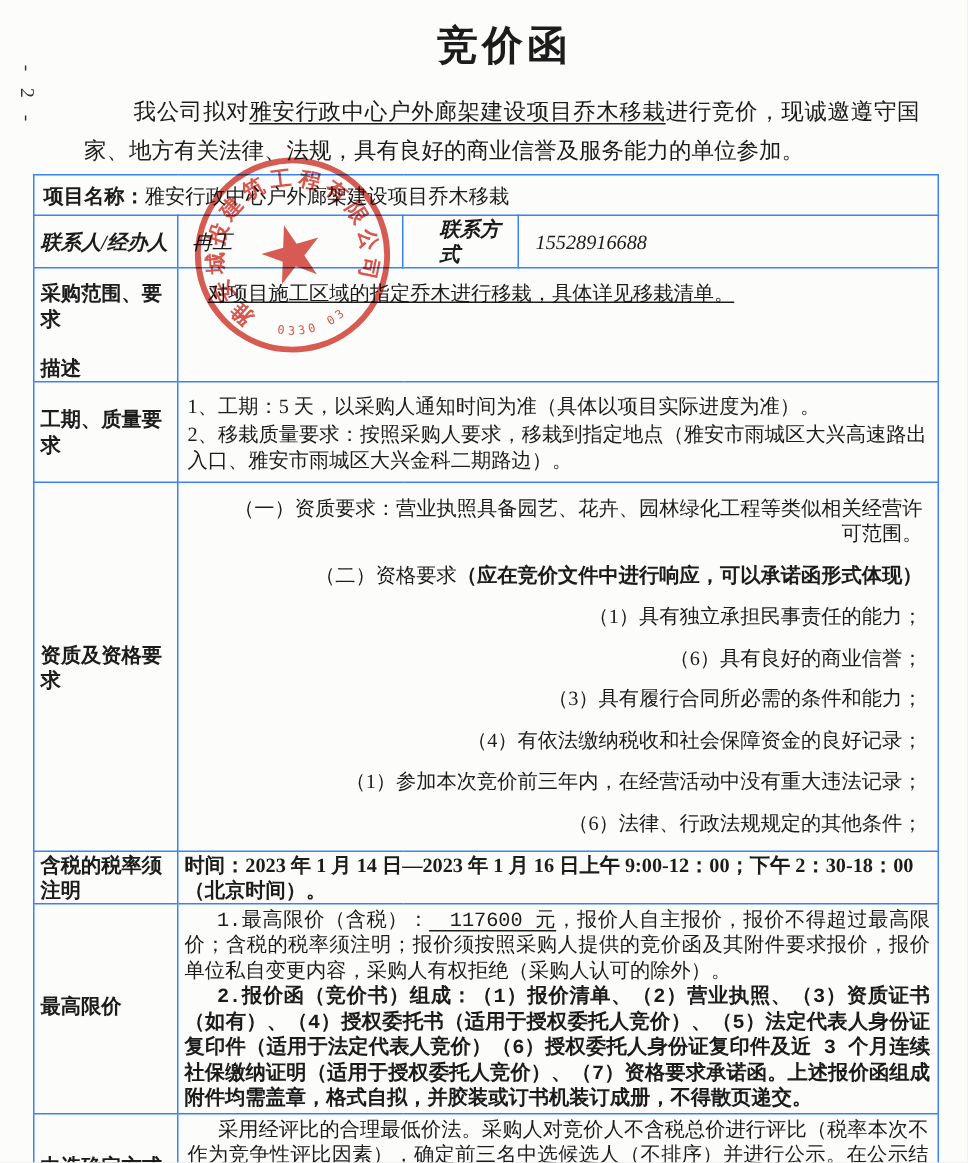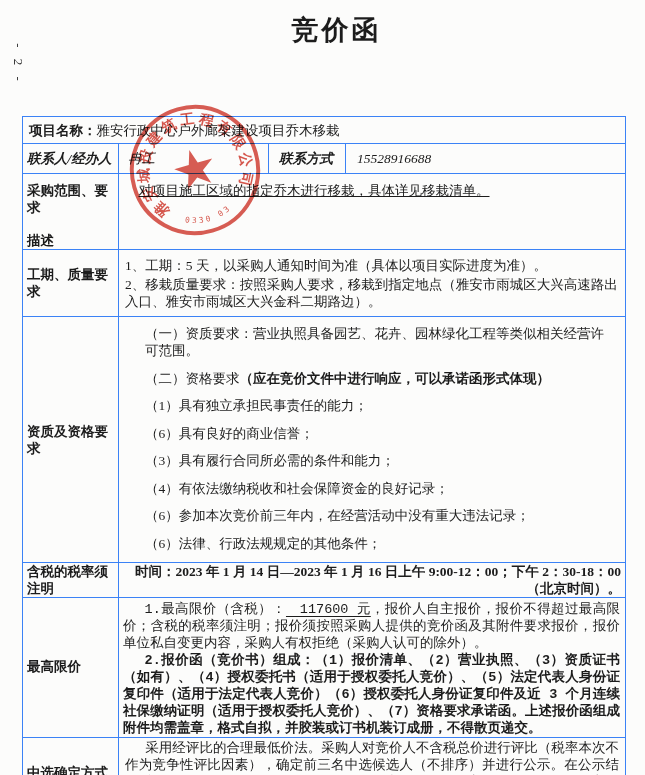--- a/index.html
+++ b/index.html
@@ -63,24 +63,24 @@
   .r1 td { height: 27px; }
   .r2 td { height: 25px; }
   .r3 td, .r3 th { height: 30px; font-style: italic; }
   .r4 th, .r4 td { height: 57px; vertical-align: top; }
   .r4 th .lbl-line { display: block; line-height: 17px; }
   .r4 th .lbl-line:first-child { margin-top: 8px; margin-bottom: 16px; }
   .r4 td p { margin-top: 8px; text-indent: 1em; text-decoration: underline; }
   .r5 td, .r5 th { height: 67px; }
   .r5 td p { margin: 2px 0; }
   .r6 td, .r6 th { height: 216px; }
-  .r6 td { vertical-align: top; padding: 8px 10px 0 26px; }
+  .r6 td { vertical-align: top; padding: 8px 10px 0 26px; text-align: right; }
   .r6 td p { margin-bottom: 10.5px; }
   .r7 td, .r7 th { height: 24px; }
-  .r7 td { font-weight: bold; padding: 0 4px; text-align: right; }
+  .r7 td { font-weight: bold; padding: 0 4px; }
   .r8 td, .r8 th { height: 135px; font-family: Liberation Mono, monospace; }
   .r8 td { vertical-align: top; padding: 3px 5px 0 4px; text-align: justify; }
   .r8 td p { text-indent: 1.6em; }
   .r8 td p.bold { font-weight: bold; }
   .r9 td, .r9 th { height: 51px; }
   .r9 td { vertical-align: top; padding: 1px 6px 0 6px; text-align: justify; }
   .r9 td p { text-indent: 1.5em; }
   .stamp {
     position: absolute;
     left: 126px; top: 101px;
@@ -92,36 +92,37 @@
 </style>
 </head>
 <body>
 
 <div class="page">
 
   <div class="page-marker">- 2 -</div>
 
   <div class="doc-title">竞价函</div>
 
+  <p class="intro"><span>我公司拟对</span><span class="u">雅安行政中心户外廊架建设项目乔木移栽</span><span>进行竞价，现诚邀遵守国家、地方有关法律、法规，具有良好的商业信誉及服务能力的单位参加。</span></p>
 
   <table class="bid-table">
     <colgroup>
       <col style="width:96px">
         <col style="width:150px">
         <col style="width:77px">
         <col style="width:280px">
     </colgroup>
     <tbody>
         <tr class="r1">
       <td class="cell" colspan="4"><span class="lbl-inline">项目名称：</span><span>雅安行政中心户外廊架建设项目乔木移栽</span></td>
     </tr>
     <tr class="r3">
       <th>联系人/经办人</th>
       <td class="cell" style="padding-left:9px">冉工</td>
-      <th style="padding-left:10px">联系方式</th>
+      <th style="padding-left:24px">联系方式</th>
       <td class="cell" style="padding-left:11px">15528916688</td>
     </tr>
     <tr class="r4">
       <th>
         <span class="lbl-line">采购范围、要求</span>
         <span class="lbl-line">描述</span>
       </th>
       <td class="cell" colspan="3">
         <p>对项目施工区域的指定乔木进行移栽，具体详见移栽清单。</p>
       </td>
@@ -135,21 +136,21 @@
     </tr>
     <tr class="r6">
       <th>资质及资格要求</th>
       <td colspan="3">
         <p>（一）资质要求：营业执照具备园艺、花卉、园林绿化工程等类似相关经营许可范围。</p>
         <p><span>（二）资格要求</span><b>（应在竞价文件中进行响应，可以承诺函形式体现）</b></p>
         <p>（1）具有独立承担民事责任的能力；</p>
         <p>（6）具有良好的商业信誉；</p>
         <p>（3）具有履行合同所必需的条件和能力；</p>
         <p>（4）有依法缴纳税收和社会保障资金的良好记录；</p>
-        <p>（6）参加本次竞价前三年内，在经营活动中没有重大违法记录；</p>
+        <p>（1）参加本次竞价前三年内，在经营活动中没有重大违法记录；</p>
         <p>（6）法律、行政法规规定的其他条件；</p>
       </td>
     </tr>
     <tr class="r7">
       <th>含税的税率须注明</th>
       <td colspan="3">时间：2023 年 1 月 14 日—2023 年 1 月 16 日上午 9:00-12：00；下午 2：30-18：00（北京时间）。</td>
     </tr>
     <tr class="r8">
       <th>最高限价</th>
       <td colspan="3">

